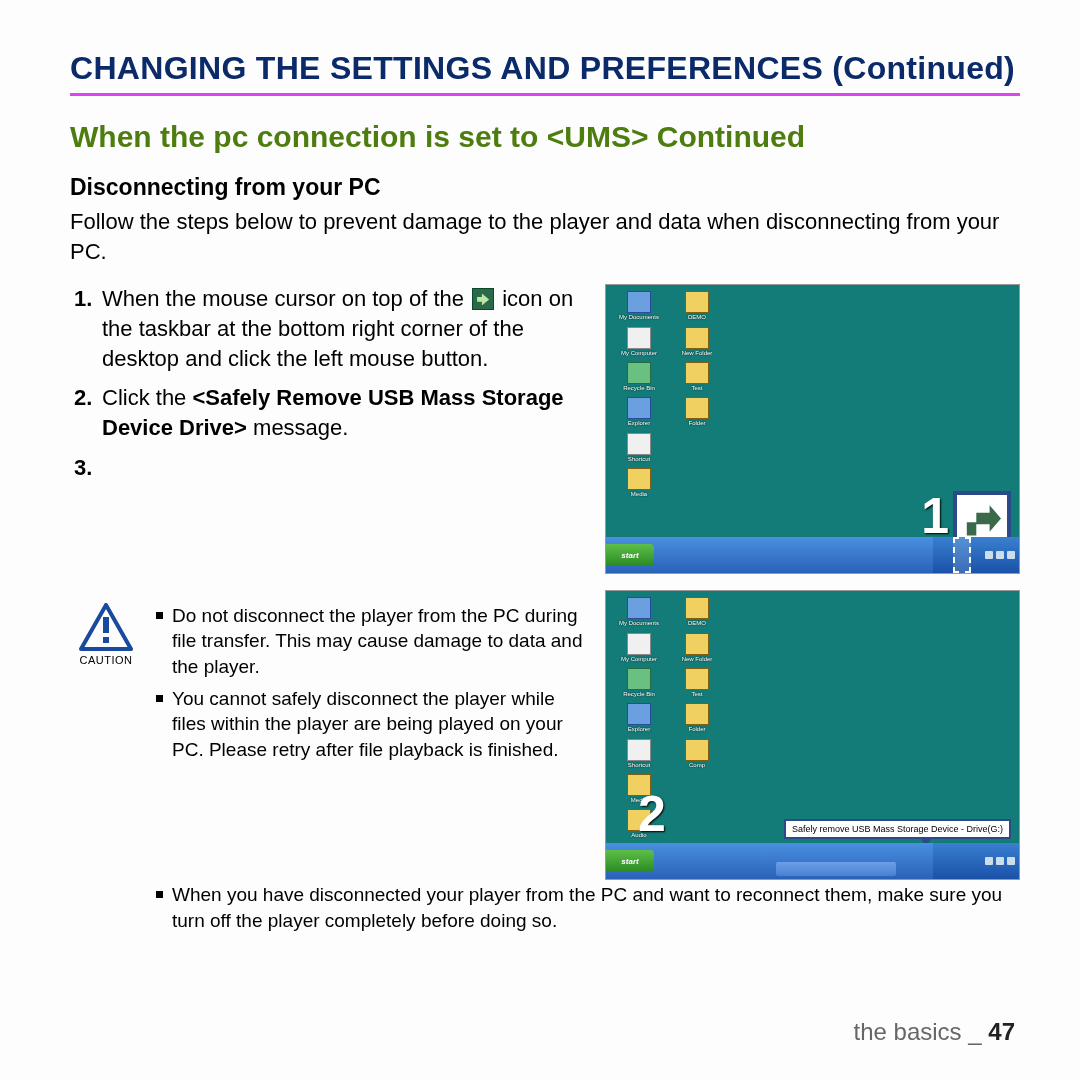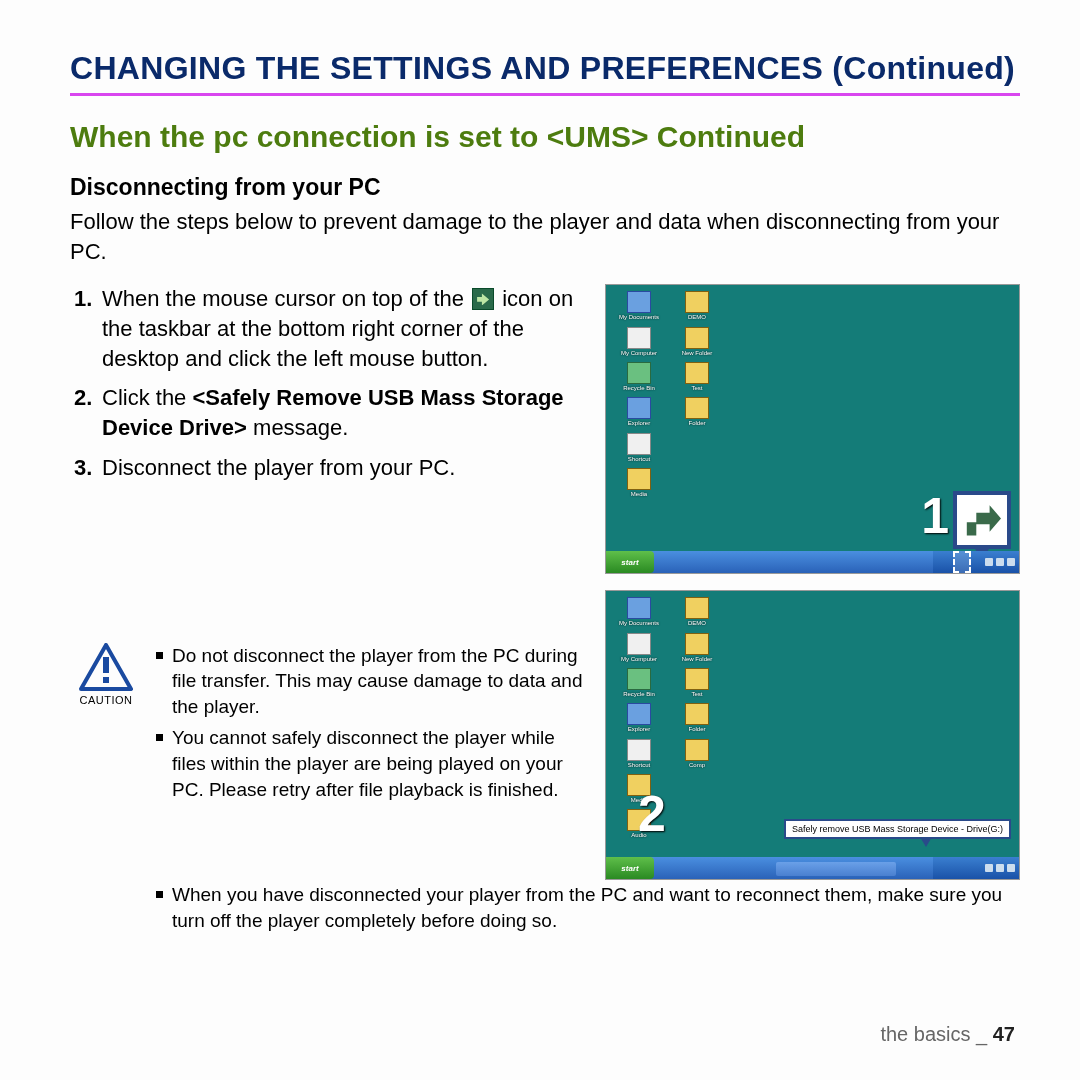--- a/index.html
+++ b/index.html
@@ -116,39 +116,39 @@
     content: "";
     position: absolute;
     left: 86px; top: 9px;
     width: 7px; height: 7px;
     background: #000;
   }
   .footer {
     position: absolute;
     right: 65px;
     bottom: 34px;
-    font-size: 20px;
+    font-size: 24px;
     color: #666;
     text-align: right;
   }
   .footer .sep { color:#666; }
   .footer .pg { font-weight: bold; color:#222; }
 
   
   .shot {
     width: 415px; height: 290px;
     background: #147c78;
     border: 1px solid #999;
     position: relative;
     overflow: hidden;
   }
   .taskbar {
     position: absolute;
     left: 0; right: 0; bottom: 0;
-    height: 22px;
+    height: 36px;
     background: linear-gradient(#4a8fe0, #2a62b8);
     display: flex;
     align-items: center;
   }
   .start-btn {
     width: 48px; height: 22px;
     background: linear-gradient(#5fbf4a, #2a8a22);
     border-top-right-radius: 4px;
     border-bottom-right-radius: 4px;
     font-size: 8px; color:#fff; font-weight:bold;
@@ -263,21 +263,20 @@
         <span> icon on the taskbar at the bottom right corner of the desktop and click the left mouse button.</span>
       </li>
       <li>
         <span class="num">2.</span>
         <span>Click the </span>
         <span class="strong">&lt;Safely Remove USB Mass Storage Device Drive&gt;</span>
         <span> message.</span>
       </li>
       <li>
         <span class="num">3.</span>
-        <span>Disconnect the player from your PC.</span>
       </li>
     </ol>
 
     <div class="caution-block">
       <div class="caution-left">
         <div class="caution-tri">
           <svg viewBox="0 0 54 48">
               <polygon points="27,2 52,46 2,46" fill="none" stroke="#1a4aa0" stroke-width="4" stroke-linejoin="round"></polygon>
               <rect x="24" y="14" width="6" height="16" fill="#1a4aa0"></rect>
               <rect x="24" y="34" width="6" height="6" fill="#1a4aa0"></rect>

